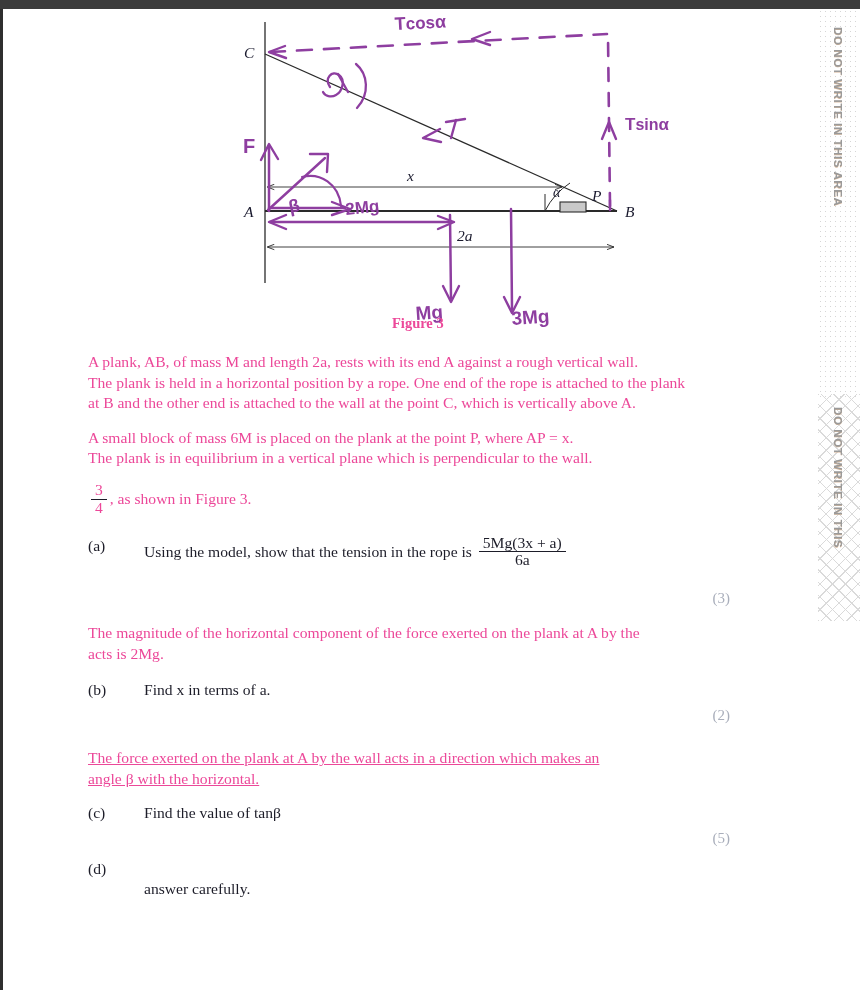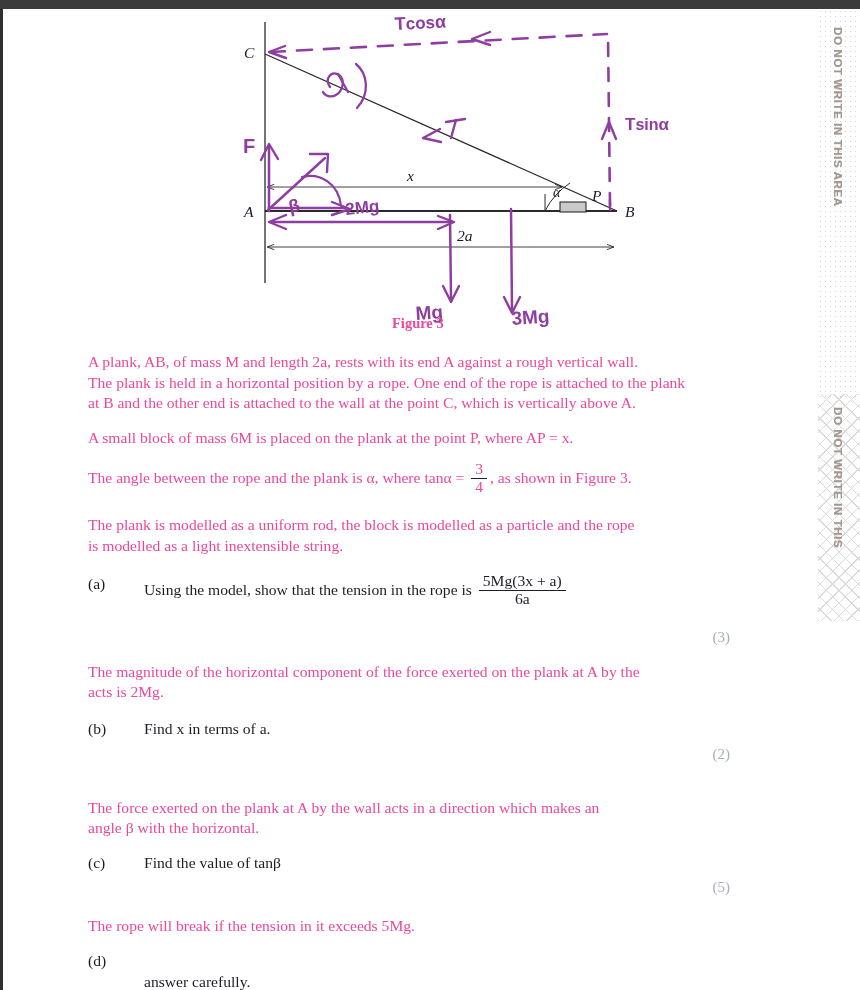--- a/index.html
+++ b/index.html
@@ -248,30 +248,27 @@
   <div id="body">
 
     <p class="para">
       <span>A plank, AB, of mass M and length 2a, rests with its end A against a rough vertical wall.</span><br>
       <span>The plank is held in a horizontal position by a rope.  One end of the rope is attached to the plank</span><br>
       <span>at B and the other end is attached to the wall at the point C, which is vertically above A.</span>
     </p>
 
     <p class="para">
       <span>A small block of mass 6M is placed on the plank at the point P, where AP = x.</span><br>
+      <span>The plank is in equilibrium in a vertical plane which is perpendicular to the wall.</span>
     </p>
 
     <p class="para" style="margin-bottom:18px;">
-      <span>The angle between the rope and the plank is α, where tanα  = </span><span class="frac"><span class="num">3</span><span class="den">4</span></span><span>, as shown in Figure 3.</span>
-    </p>
-
-    <p class="para">
-      <span>The plank is modelled as a uniform rod, the block is modelled as a particle and the rope</span><br>
-      <span>is modelled as a light inextensible string.</span>
-    </p>
+      <span class="frac"><span class="num">3</span><span class="den">4</span></span><span>, as shown in Figure 3.</span>
+    </p>
+
 
     <div class="qrow" style="margin-top:18px;">
       <span class="qlabel">(a)</span>
       <span class="qtext">
         <span>Using the model, show that the tension in the rope is</span>
         <span class="frac"><span class="num">5Mg(3x + a)</span><span class="den">6a</span></span>
       </span>
     </div>
     <div class="marks marks-lg">(3)</div>
 
@@ -279,32 +276,31 @@
       <span>The magnitude of the horizontal component of the force exerted on the plank at A by the</span><br>
       <span>acts is 2Mg.</span>
     </p>
 
     <div class="qrow" style="margin-top:16px;">
       <span class="qlabel">(b)</span>
       <span class="qtext">Find x in terms of a.</span>
     </div>
     <div class="marks">(2)</div>
 
-    <p class="para" style="margin-top:35px;">
+    <p class="para" style="margin-top:24px;text-decoration:underline;">
       <span>The force exerted on the plank at A by the wall acts in a direction which makes an</span><br>
       <span>angle β with the horizontal.</span>
     </p>
 
     <div class="qrow" style="margin-top:12px;">
       <span class="qlabel">(c)</span>
       <span class="qtext">Find the value of tanβ</span>
     </div>
     <div class="marks">(5)</div>
 
-    <p class="para" style="margin-top:20px;">The rope will break if the tension in it exceeds 5Mg.</p>
 
     <div class="qrow" style="margin-top:12px;">
       <span class="qlabel">(d)</span>
       <span class="qtext">
         <br>
         <span>answer carefully.</span>
       </span>
     </div>
 
   </div>

